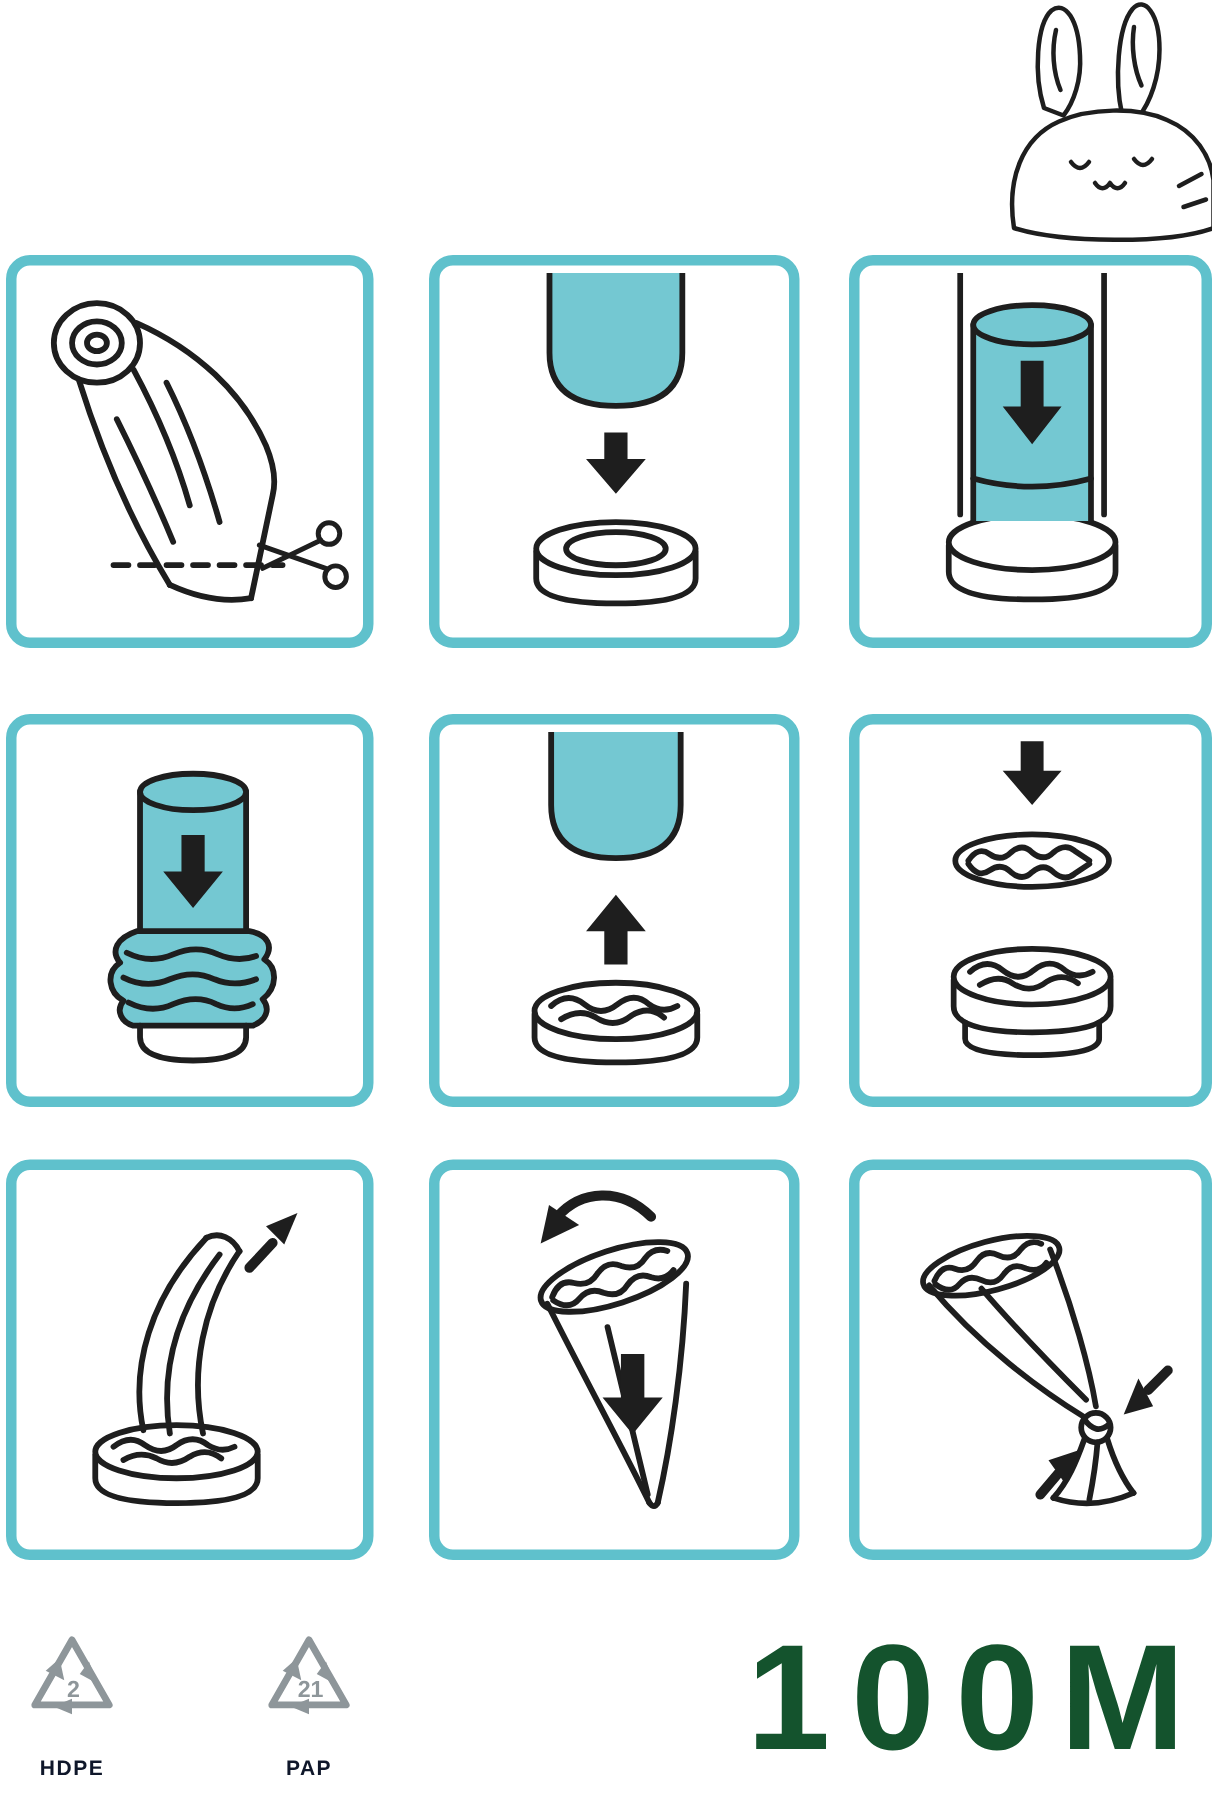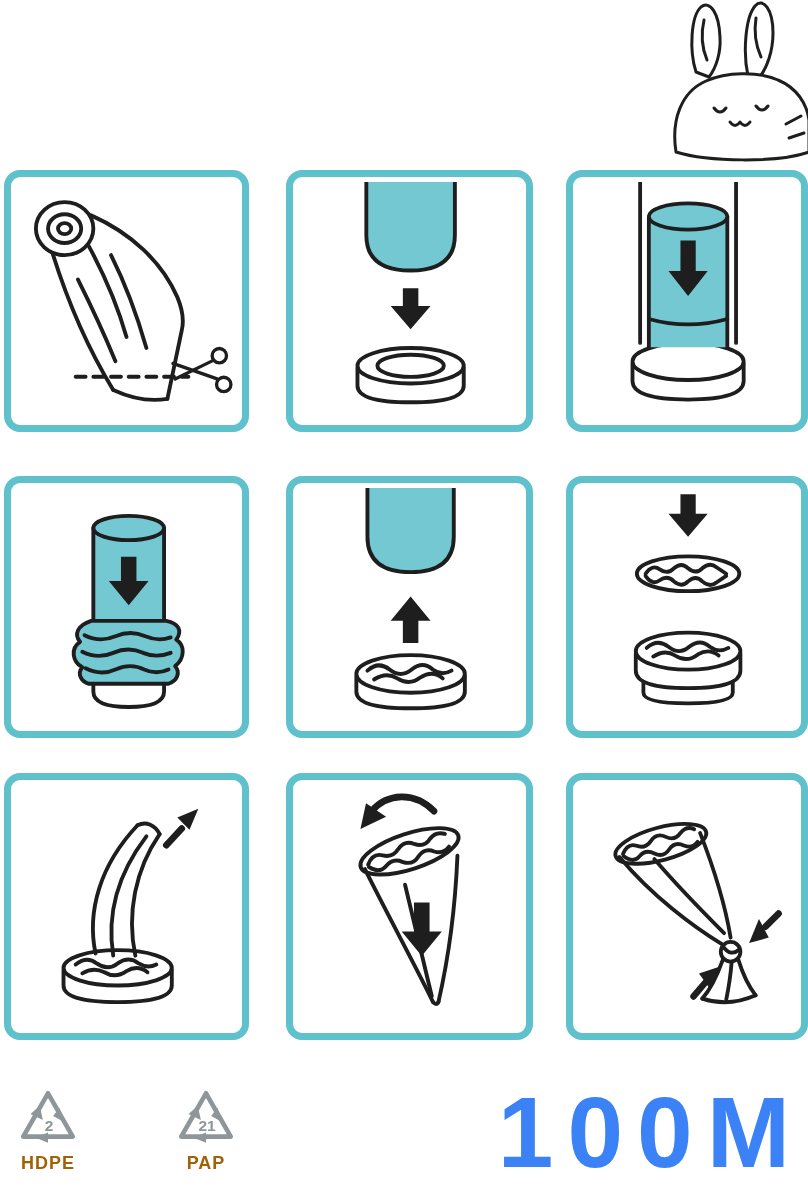--- a/index.html
+++ b/index.html
@@ -10,26 +10,26 @@
   .panel{
     position:absolute;border:7px solid #5fc1cc;border-radius:16px;
     background:#fff;box-sizing:border-box;padding:5px;overflow:hidden;
   }
   .panel svg{width:100%;height:100%;display:block;}
   .c1{left:4px;width:245px}.c2{left:286px;width:247px}.c3{left:566px;width:242px}
   .r1{top:170px;height:262px}.r2{top:476px;height:262px}.r3{top:773px;height:267px}
   .mascot{position:absolute;top:0;right:0;width:140px;height:168px;}
   .recycle{position:absolute;top:1086px;width:92px;text-align:center;}
   .recycle svg{width:66px;height:62px;display:inline-block;}
-  .recycle .material{font-size:18px;font-weight:bold;color:#a16207;letter-spacing:1px;margin-top:1px;}
+  .recycle .material{font-size:14px;font-weight:bold;color:#0f172a;letter-spacing:1px;margin-top:17px;}
   #recycle-hdpe{left:2px}
   #recycle-pap{left:160px}
   .length{
     position:absolute;top:1082px;right:4px;font-size:100px;font-weight:bold;
-    color:#3b82f6;letter-spacing:14px;line-height:1;white-space:nowrap;
+    color:#14532d;letter-spacing:14px;line-height:1;white-space:nowrap;
   }
 </style>
 </head>
 <body>
 
 <div class="sheet">
 
   <svg class="mascot" viewBox="0 0 140 168">
     <g stroke="#1e1e1e" stroke-width="3" stroke-linecap="round" stroke-linejoin="round">
       <path d="M 28 72 C 21 50 23 16 33 7 C 42 0 51 13 52 37 C 53 53 48 68 41 77 Z" fill="#fff"></path>

